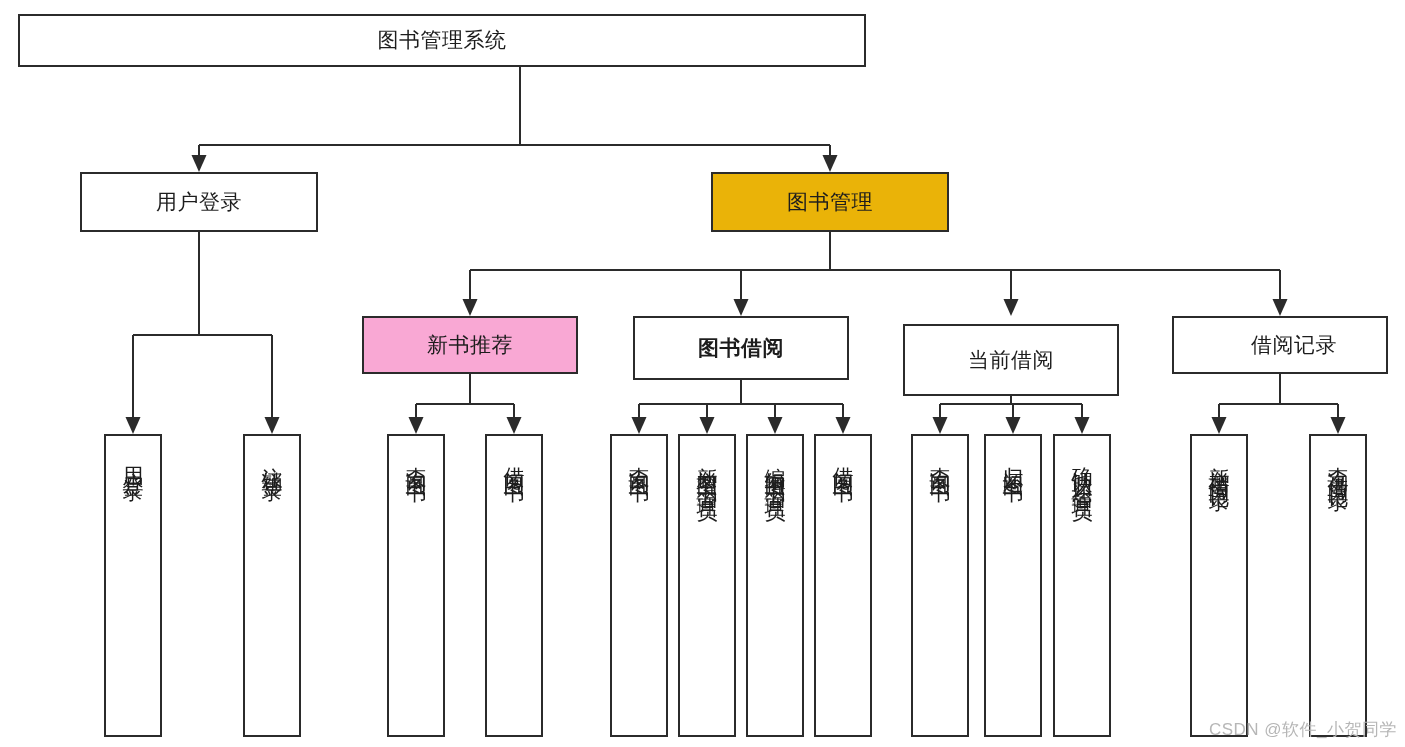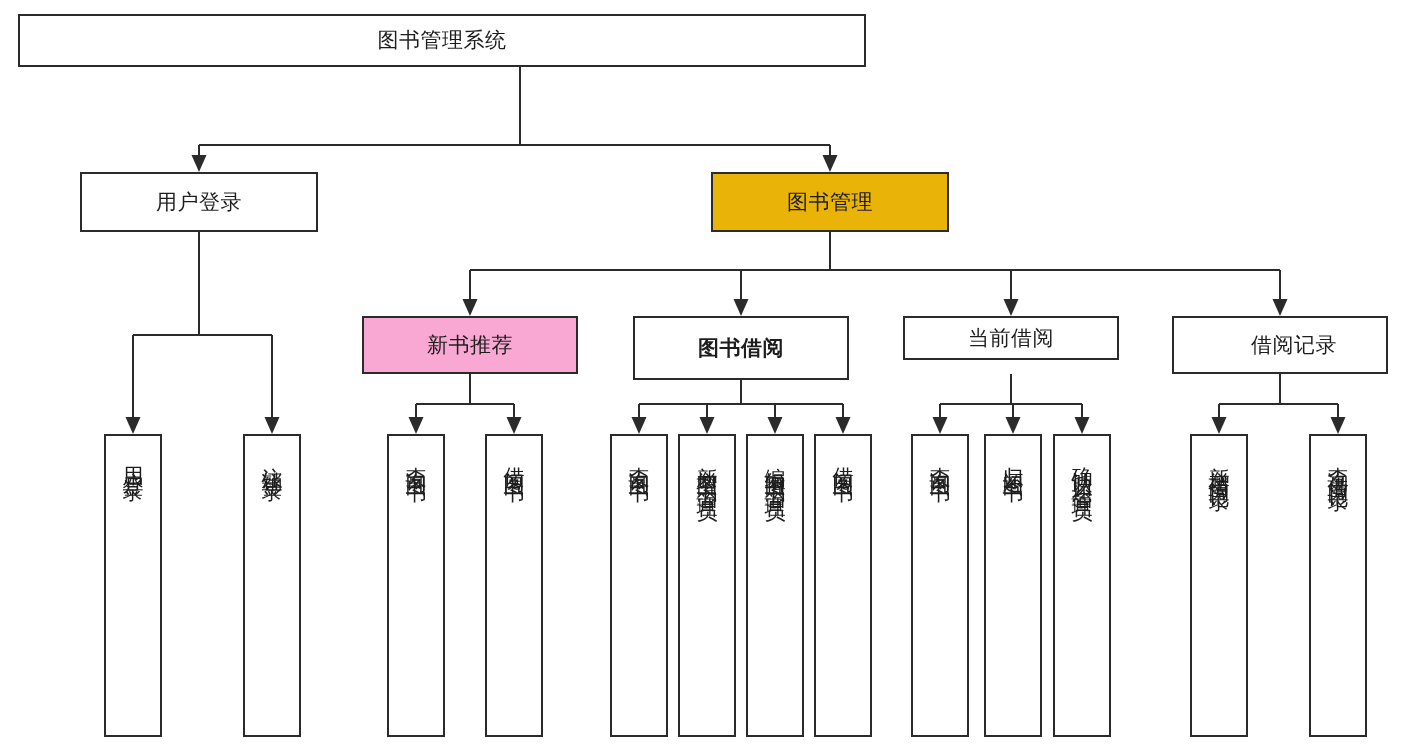--- a/index.html
+++ b/index.html
@@ -135,21 +135,21 @@
       </div>
       <div class="node-box" style="left: 711px; top: 172px; width: 238px; height: 60px; border-color: rgb(43, 43, 43); background: #eab308;">
         <span class="node-label" style="color: rgb(29, 29, 29);">图书管理</span>
       </div>
       <div class="node-box" style="left: 362px; top: 316px; width: 216px; height: 58px; border-color: rgb(43, 43, 43); background: #f9a8d4;">
         <span class="node-label" style="color: rgb(29, 29, 29);">新书推荐</span>
       </div>
       <div class="node-box" style="left: 633px; top: 316px; width: 216px; height: 64px; border-color: rgb(43, 43, 43); background: rgb(255, 255, 255); font-weight: bold;">
         <span class="node-label" style="color: rgb(29, 29, 29);">图书借阅</span>
       </div>
-      <div class="node-box" style="left: 903px; top: 316px; width: 216px; height: 44px; border-color: rgb(43, 43, 43); background: rgb(255, 255, 255);">
+      <div class="node-box" style="left: 903px; top: 324px; width: 216px; height: 72px; border-color: rgb(43, 43, 43); background: rgb(255, 255, 255);">
         <span class="node-label" style="color: rgb(29, 29, 29);">当前借阅</span>
       </div>
       <div class="node-box" style="left: 1172px; top: 316px; width: 216px; height: 58px; border-color: rgb(43, 43, 43); background: rgb(255, 255, 255); padding-left: 28px;">
         <span class="node-label" style="color: rgb(29, 29, 29);">借阅记录</span>
       </div>
       <div class="node-box vertical" style="left: 104px; top: 434px; width: 58px; height: 303px; border-color: rgb(43, 43, 43); background: rgb(255, 255, 255);">
         <span class="node-label" style="color: rgb(29, 29, 29);">用户登录</span>
       </div>
       <div class="node-box vertical" style="left: 243px; top: 434px; width: 58px; height: 303px; border-color: rgb(43, 43, 43); background: rgb(255, 255, 255);">
         <span class="node-label" style="color: rgb(29, 29, 29);">注销登录</span>
@@ -181,13 +181,14 @@
       <div class="node-box vertical" style="left: 1053px; top: 434px; width: 58px; height: 303px; border-color: rgb(43, 43, 43); background: rgb(255, 255, 255);">
         <span class="node-label" style="color: rgb(29, 29, 29);">确认归还（管理员）</span>
       </div>
       <div class="node-box vertical" style="left: 1190px; top: 434px; width: 58px; height: 303px; border-color: rgb(43, 43, 43); background: rgb(255, 255, 255);">
         <span class="node-label" style="color: rgb(29, 29, 29);">新增借阅记录</span>
       </div>
       <div class="node-box vertical" style="left: 1309px; top: 434px; width: 58px; height: 303px; border-color: rgb(43, 43, 43); background: rgb(255, 255, 255);">
         <span class="node-label" style="color: rgb(29, 29, 29);">查询借阅记录</span>
       </div>
     </div>
+  <div id="watermark">CSDN @软件_小贺同学</div>
 </div>
 
 </body></html>

